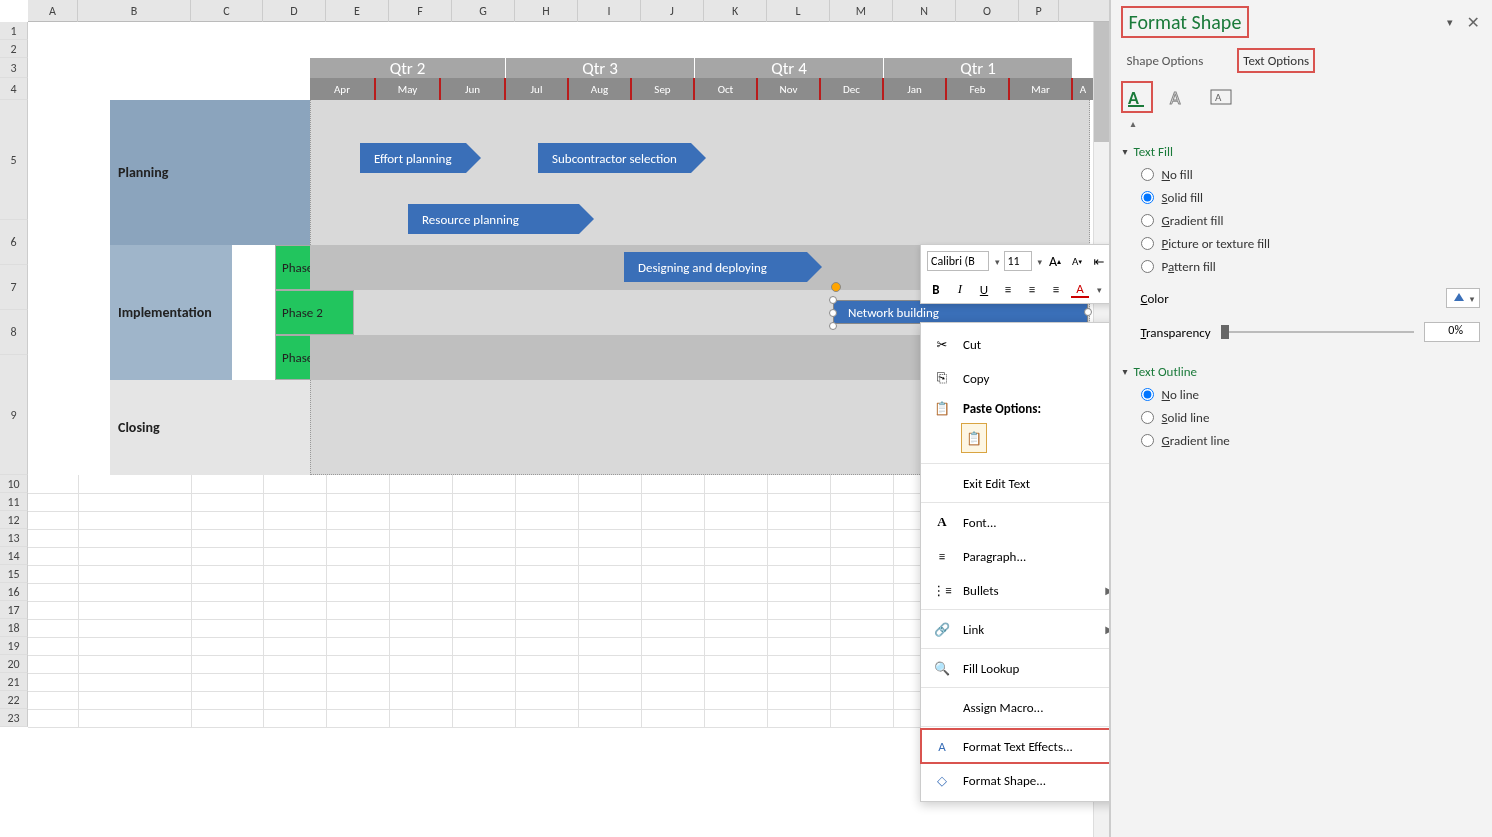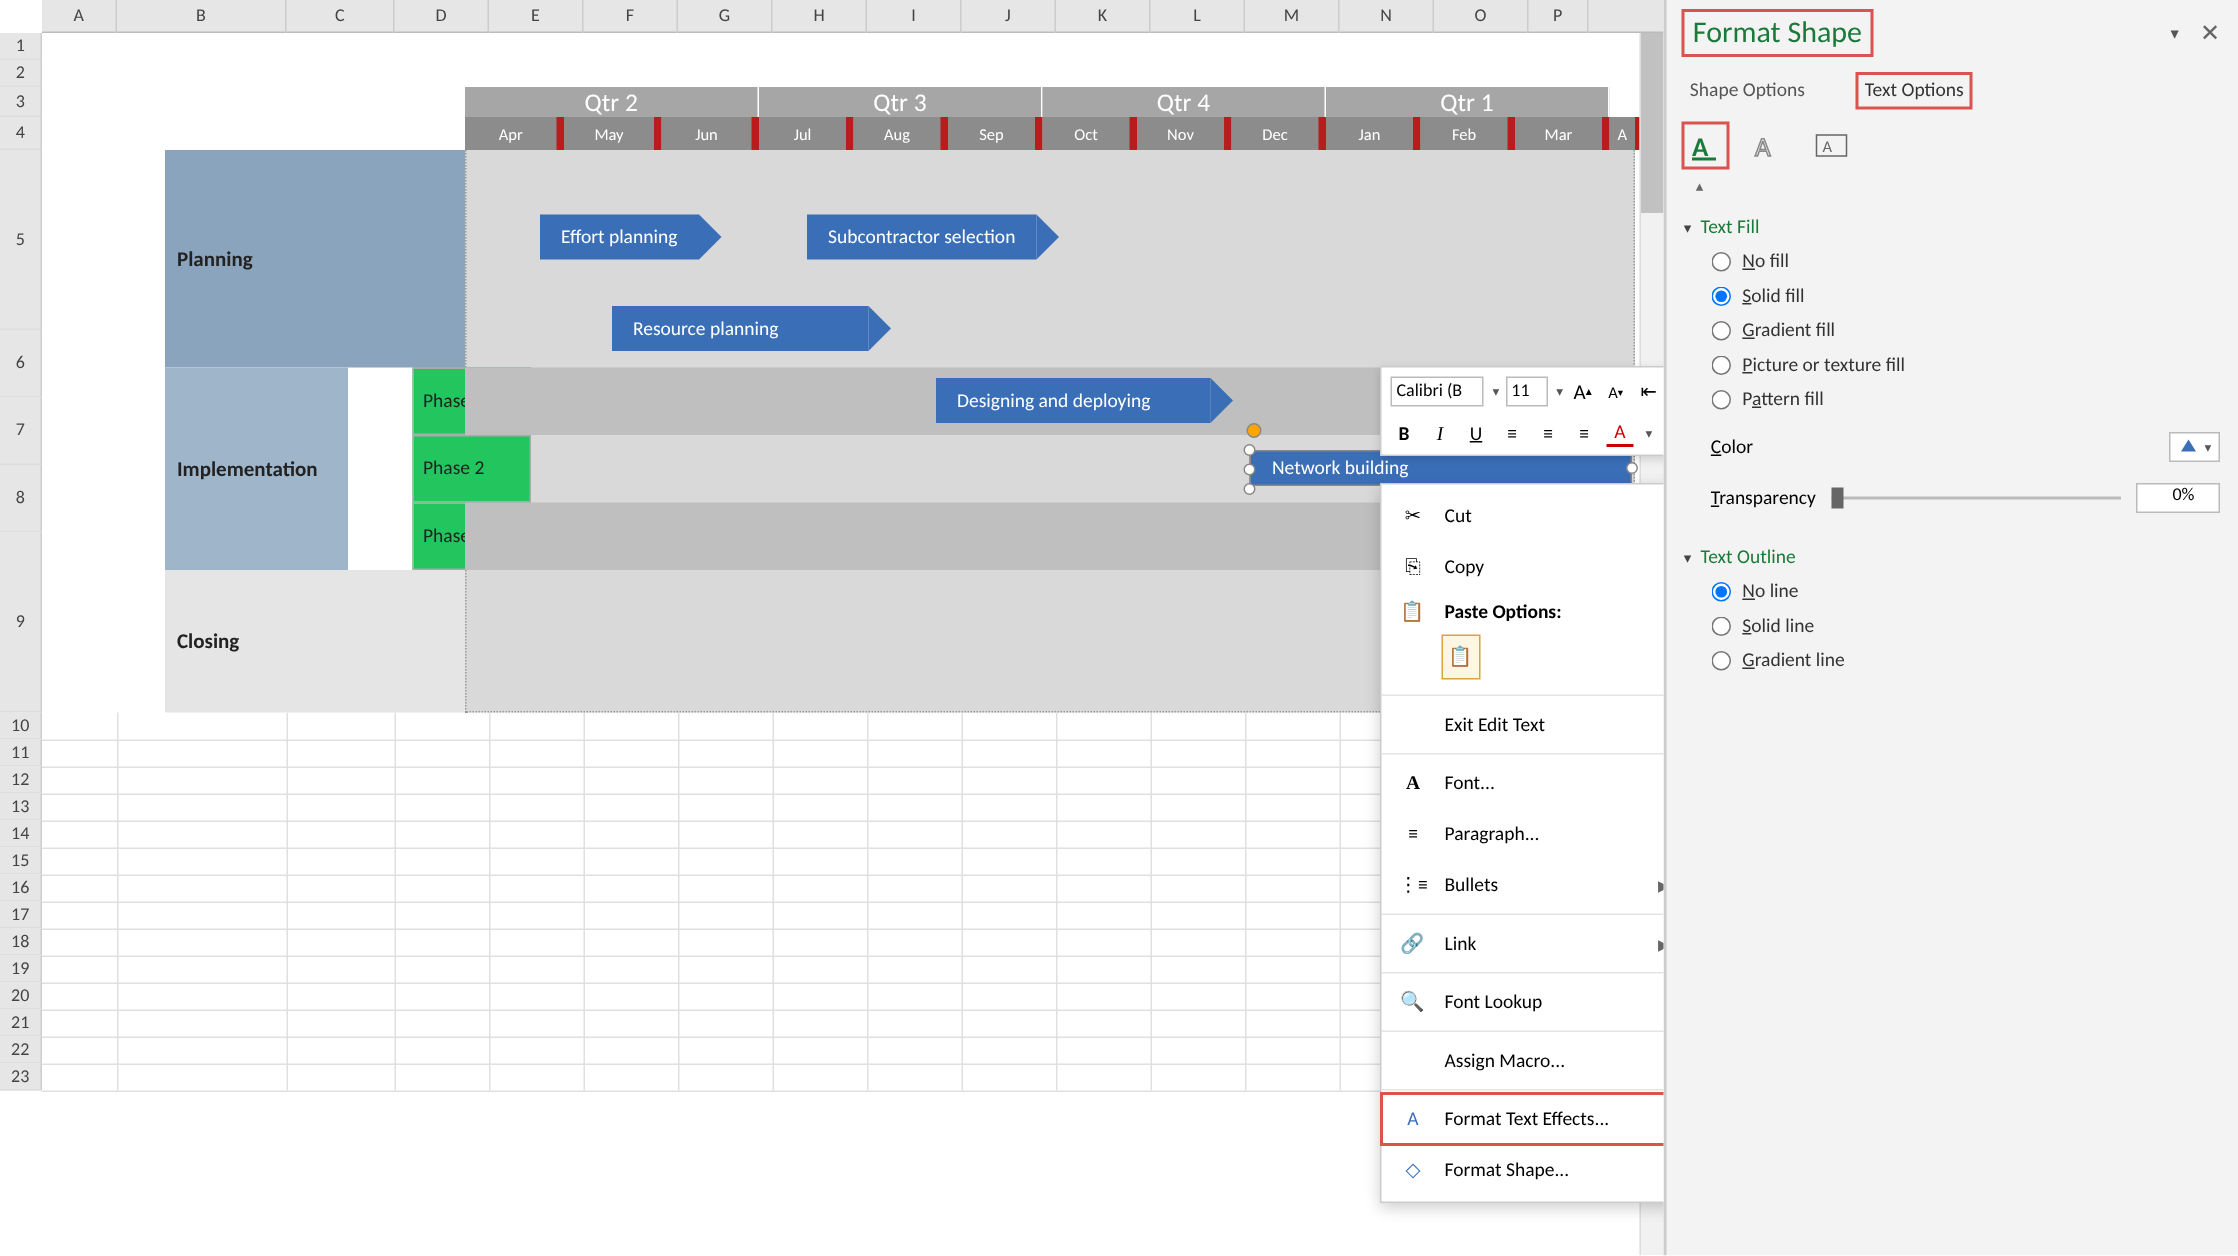--- a/index.html
+++ b/index.html
@@ -8,21 +8,21 @@
   .sheet-area { position: relative; width: 1133px; height: 837px; border-right: 1px solid #ccc; overflow: hidden; }
   .scrollbar-v { position: absolute; right: 0; top: 22px; bottom: 0; width: 16px; background: #f1f1f1; border-left: 1px solid #ddd; }
   .scrollbar-thumb { background: #c1c1c1; width: 100%; height: 120px; margin-top: 0; }
   .col-headers { display: flex; height: 22px; background: #e6e6e6; border-bottom: 1px solid #bbb; margin-left: 28px; }
   .col-h { display: flex; align-items: center; justify-content: center; border-right: 1px solid #ccc; color: #444; font-size: 12px; height: 22px; }
   .row-headers { position: absolute; left: 0; top: 22px; width: 28px; }
   .row-h { display: flex; align-items: center; justify-content: center; border-right: 1px solid #ccc; border-bottom: 1px solid #ddd; color: #444; font-size: 12px; background: #e6e6e6; width: 28px; }
   .grid-body { position: absolute; left: 28px; top: 22px; right: 16px; bottom: 0; }
   .gantt-bg { position: absolute; background: #d9d9d9; border: 1px dotted #999; }
   .gantt-header-q { position: absolute; background: #a6a6a6; color: #fff; display: flex; align-items: center; justify-content: center; font-size: 17px; border-right: 1px solid #fff; }
-  .gantt-header-m { position: absolute; background: #8c8c8c; color: #fff; display: flex; align-items: center; justify-content: center; font-size: 11px; border-right: 5px solid #b91c1c; }
+  .gantt-header-m { position: absolute; background: #8c8c8c; color: #fff; display: flex; align-items: center; justify-content: center; font-size: 11px; border-right: 2px solid #b91c1c; }
   .sect-label { position: absolute; display: flex; align-items: center; padding-left: 8px; font-size: 14px; color: #222; font-weight: bold; }
   .sect-planning { background: #8ba4bd; }
   .sect-impl { background: #9fb5ca; }
   .sect-closing { background: #e5e5e5; }
   .phase-label { position: absolute; background: #22c55e; display: flex; align-items: center; padding-left: 6px; font-size: 13px; color: #222; border: 1px solid #aaa; margin-left: 44px; }
   .arrow { position: absolute; height: 30px; display: flex; align-items: center; }
   .arrow-body { background: #3a6fb8; color: #fff; height: 100%; display: flex; align-items: center; padding: 0 14px; font-size: 13px; }
   .arrow-head { width: 0; height: 0; border-top: 15px solid transparent; border-bottom: 15px solid transparent; border-left: 15px solid #3a6fb8; }
   .arrow-sel { position: absolute; height: 24px; background: #3a6fb8; color: #fff; display: flex; align-items: center; padding: 0 14px; font-size: 13px; border: 1px solid #888; }
   .sel-handle { position: absolute; width: 8px; height: 8px; background: #fff; border: 1px solid #888; border-radius: 50%; }
@@ -284,21 +284,21 @@
       </div>
       <div class="ctx-sep"></div>
       <div class="ctx-item">
         <span class="ctx-icon">🔗</span>
         <span>Link</span>
         <span class="ctx-arrow">▶</span>
       </div>
       <div class="ctx-sep"></div>
       <div class="ctx-item">
         <span class="ctx-icon">🔍</span>
-        <span>Font Lookup</span>
+        <span>Fill Lookup</span>
       </div>
       <div class="ctx-sep"></div>
       <div class="ctx-item">
         <span class="ctx-icon"></span>
         <span>Assign Macro...</span>
       </div>
       <div class="ctx-sep"></div>
       <div class="ctx-item ctx-highlight">
         <span class="ctx-icon" style="color:#3a6fb8">A</span>
         <span>Format Text Effects...</span>

